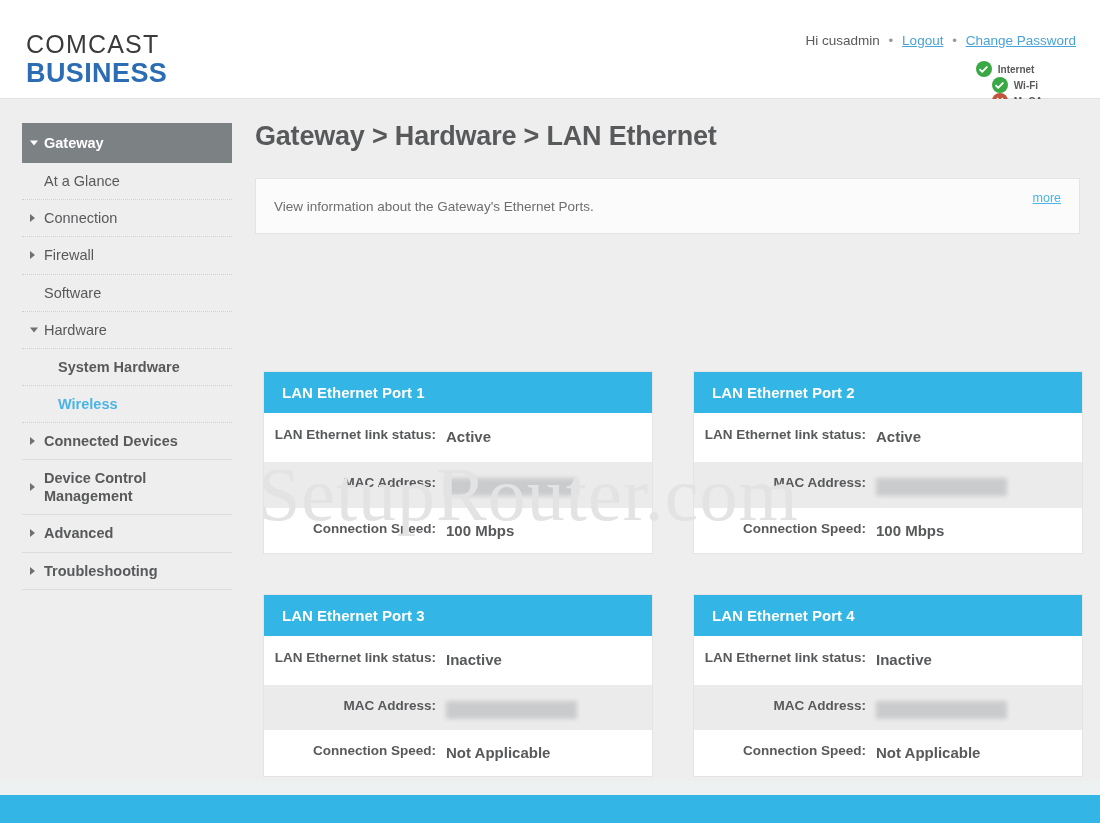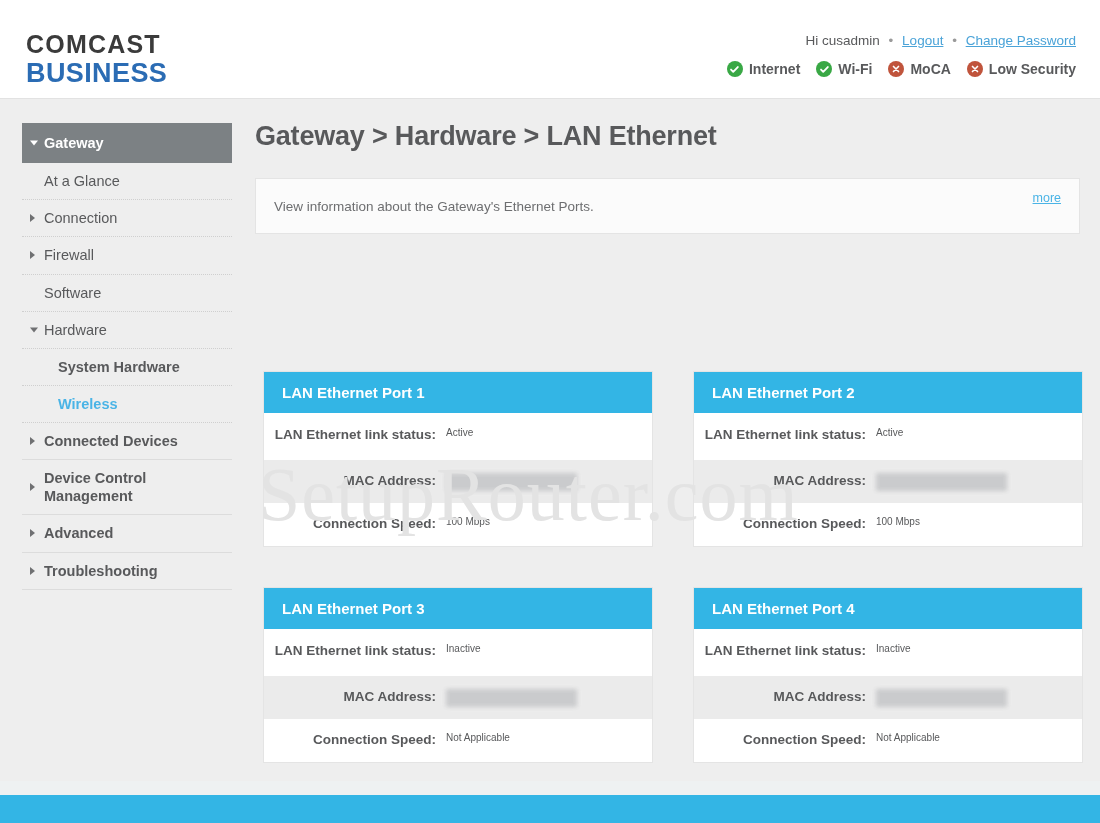--- a/index.html
+++ b/index.html
@@ -25,21 +25,21 @@
   .logo {
     position: absolute;
     left: 26px;
     top: 32px;
     line-height: 1;
   }
   .logo-top {
     font-size: 25px;
     letter-spacing: 1.2px;
     color: #3b3b3b;
-    font-weight: 700;
+    font-weight: 400;
     display: block;
   }
   .logo-bottom {
     font-size: 27px;
     letter-spacing: 0.4px;
     color: #2b6cb4;
     font-weight: bold;
     display: block;
     margin-top: 3px;
   }
@@ -55,26 +55,27 @@
   .user-row .sep { color: #9a9a9a; margin: 0 5px; }
   .user-row a {
     color: #4aa3d8;
     text-decoration: underline;
   }
 
   .status-row {
     position: absolute;
     right: 24px;
     top: 61px;
-    font-size: 14px;
+    font-size: 10px;
     font-weight: bold;
     color: #58595b;
     white-space: nowrap;
     display: flex;
     align-items: flex-start;
+    flex-direction: column;
   }
   .status-item {
     display: flex;
     align-items: center;
     margin-left: 16px;
   }
   .status-item:first-child { margin-left: 0; }
   .status-item .label { margin-left: 6px; }
 
   .ico-circle {
@@ -251,22 +252,22 @@
     width: 172px;
     text-align: right;
     font-size: 13.5px;
     font-weight: bold;
     color: #58595b;
     padding-right: 0;
     line-height: 1.55;
   }
   .row .rvalue {
     flex: 1;
-    font-size: 10px;
-    font-weight: normal;
+    font-size: 15px;
+    font-weight: bold;
     color: #58595b;
     padding-left: 10px;
     line-height: 1.55;
   }
   .row.status-row-card { padding: 12px 0 14px; }
 
   .redact {
     display: inline-block;
     height: 18px;
     width: 131px;

